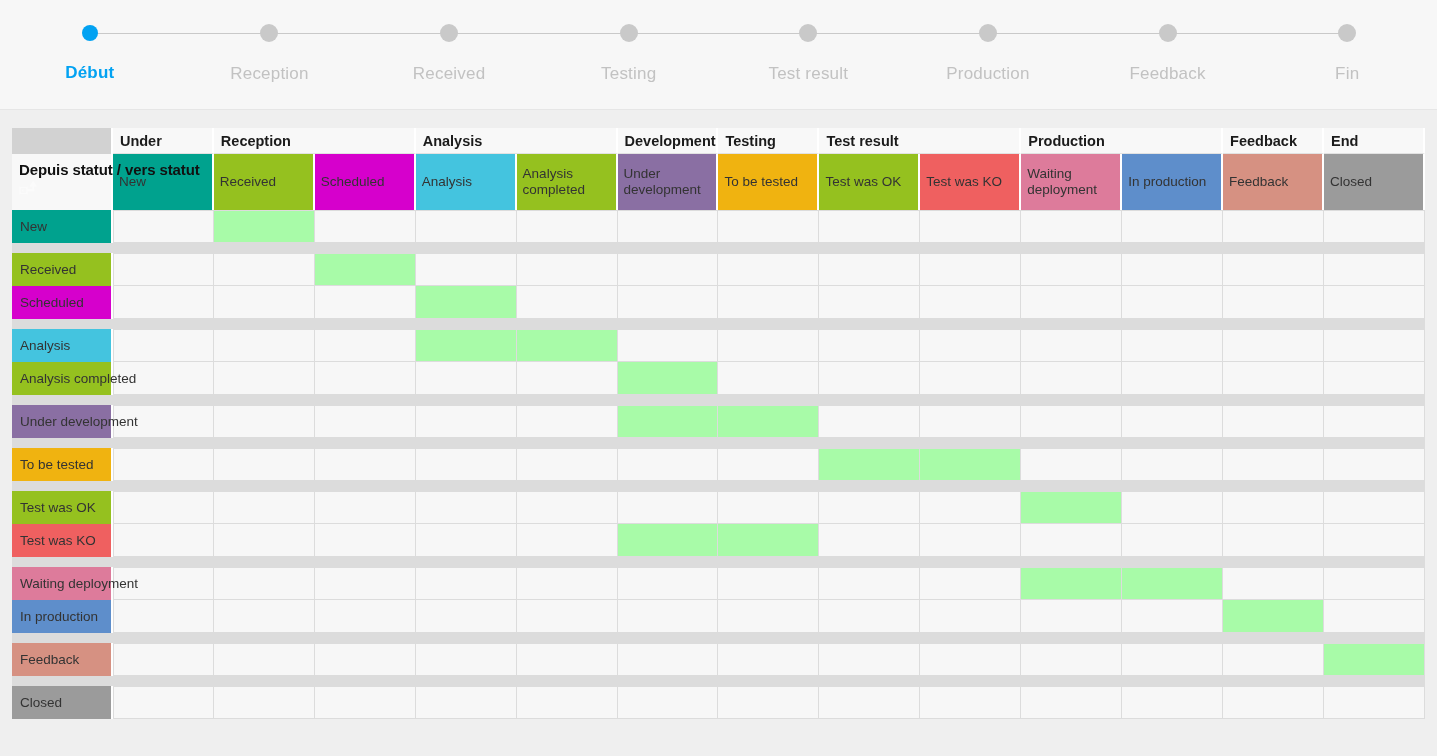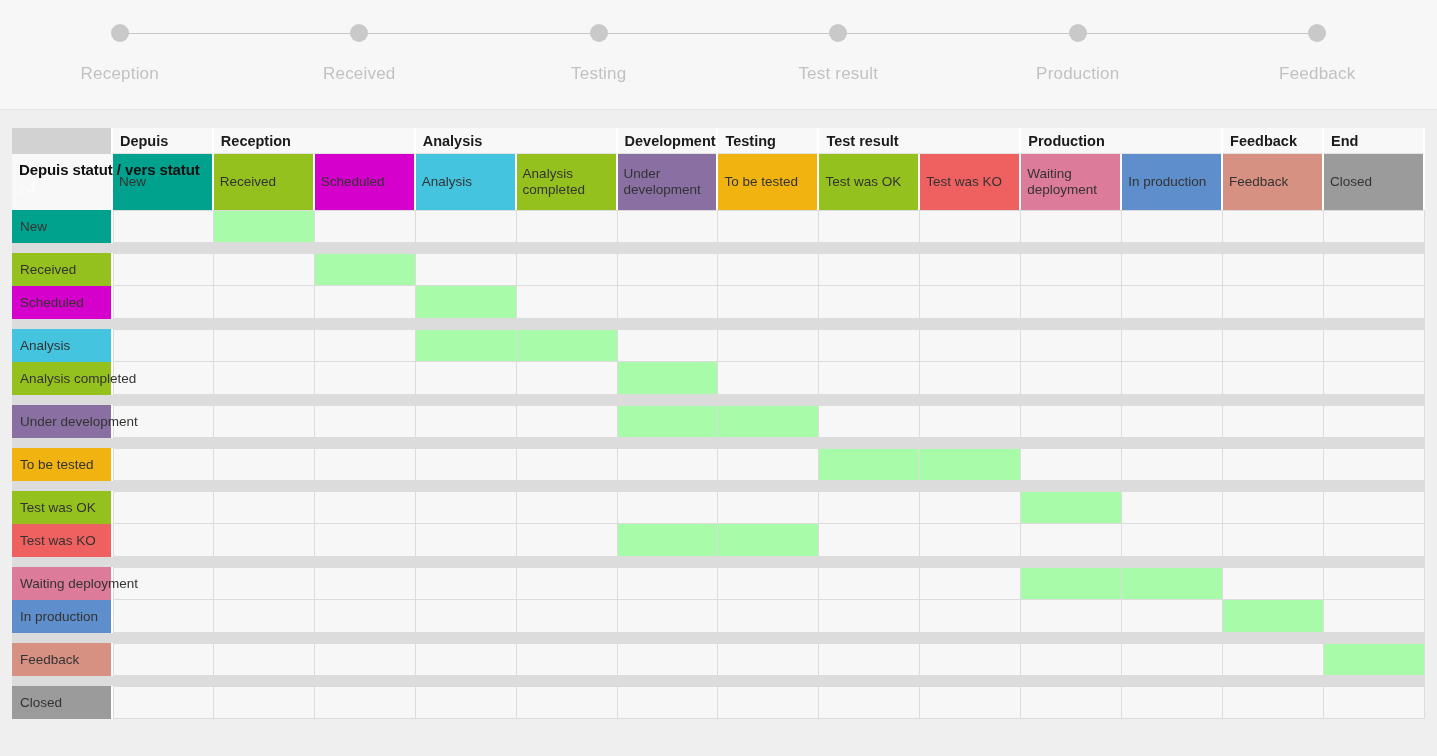--- a/index.html
+++ b/index.html
@@ -158,20 +158,25 @@
   }
   tr.datarow td.rowhead { border-bottom: none; }
   tr.datarow.first-of-grp td.cell { border-top: 1px solid #dcdcdc; }
   td.cell.firstcol { border-left: 1px solid #dcdcdc; }
 </style>
 </head>
 <body>
 
 <div id="stepper">
   <div class="stepper-inner" id="stepper-inner">
+      <div class="step active">
+        <span class="line-right"></span>
+        <div class="dot"></div>
+        <div class="lbl">Début</div>
+      </div>
       <div class="step">
         <span class="line-left"></span>
         <span class="line-right"></span>
         <div class="dot"></div>
         <div class="lbl">Reception</div>
       </div>
       <div class="step">
         <span class="line-left"></span>
         <span class="line-right"></span>
         <div class="dot"></div>
@@ -193,30 +198,35 @@
         <span class="line-left"></span>
         <span class="line-right"></span>
         <div class="dot"></div>
         <div class="lbl">Production</div>
       </div>
       <div class="step">
         <span class="line-left"></span>
         <span class="line-right"></span>
         <div class="dot"></div>
         <div class="lbl">Feedback</div>
+      </div>
+      <div class="step">
+        <span class="line-left"></span>
+        <div class="dot"></div>
+        <div class="lbl">Fin</div>
       </div>
     </div>
 </div>
 
 <div id="matrix-wrap">
   <table class="matrix">
     <thead>
       <tr id="grp-row">
         <th class="corner-top"></th>
-      <th class="grp" colspan="1">Depuis</th>
+      <th class="grp" colspan="1">Under</th>
           <th class="grp" colspan="2">Reception</th>
           <th class="grp" colspan="2">Analysis</th>
           <th class="grp" colspan="1">Development</th>
           <th class="grp" colspan="1">Testing</th>
           <th class="grp" colspan="2">Test result</th>
           <th class="grp" colspan="2">Production</th>
           <th class="grp" colspan="1">Feedback</th>
           <th class="grp" colspan="1">End</th>
         </tr>
       <tr id="chip-row">

